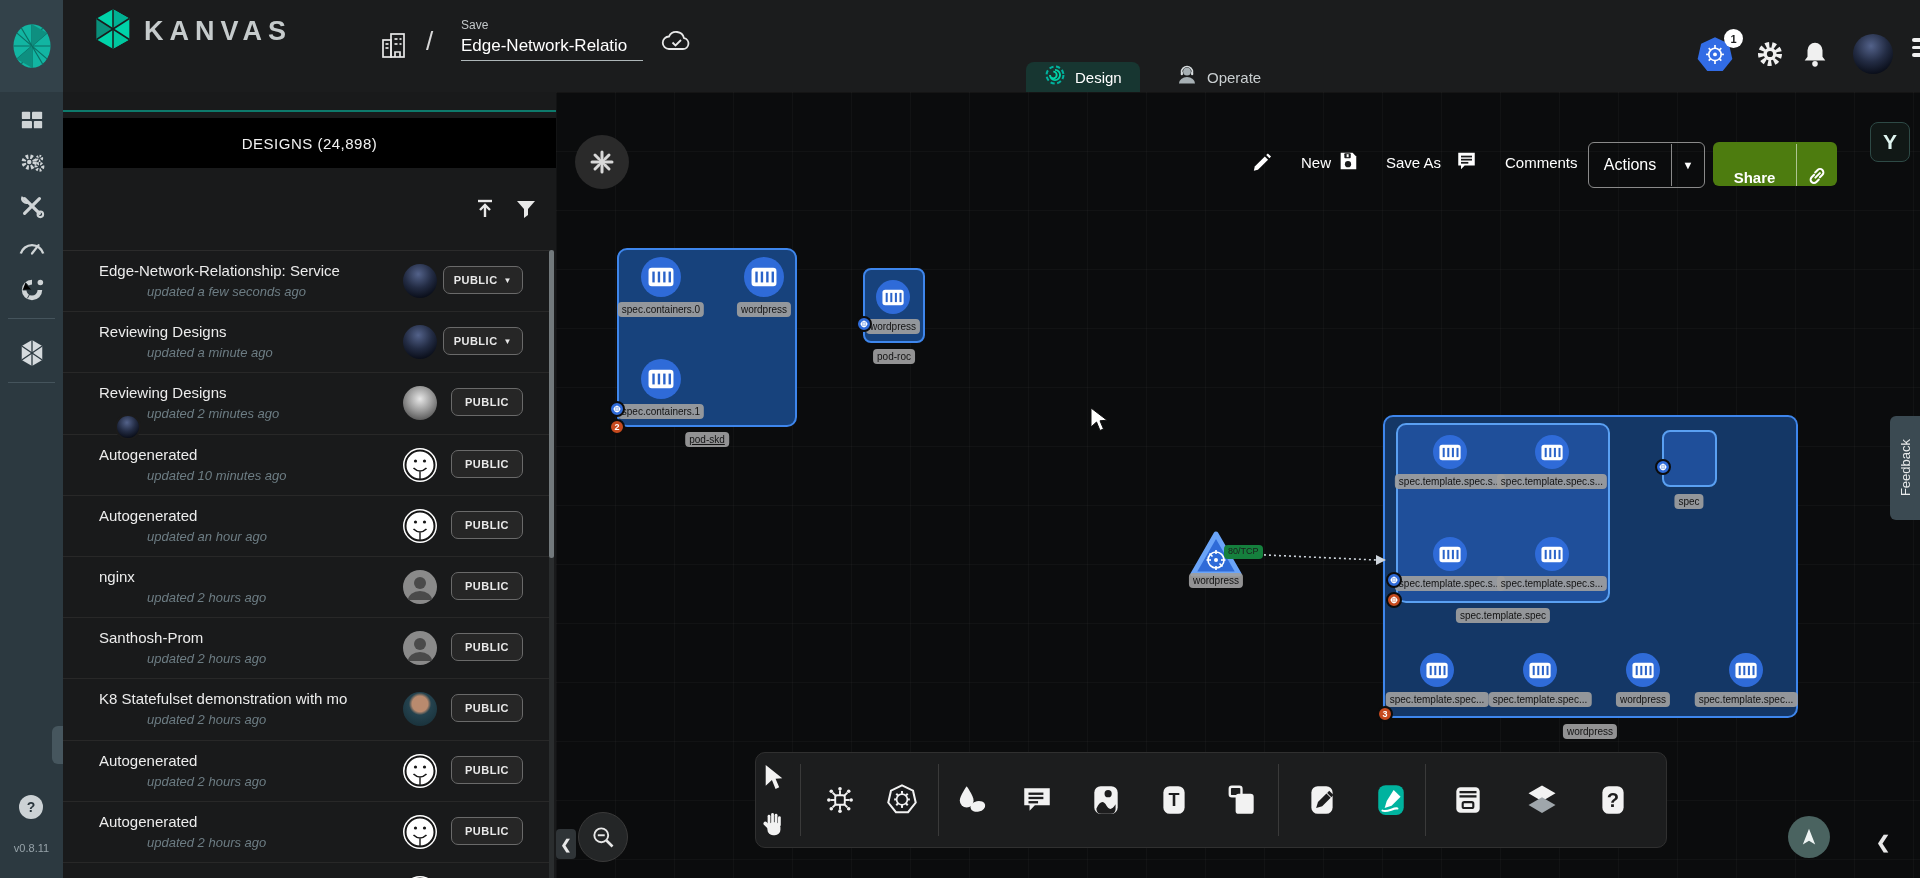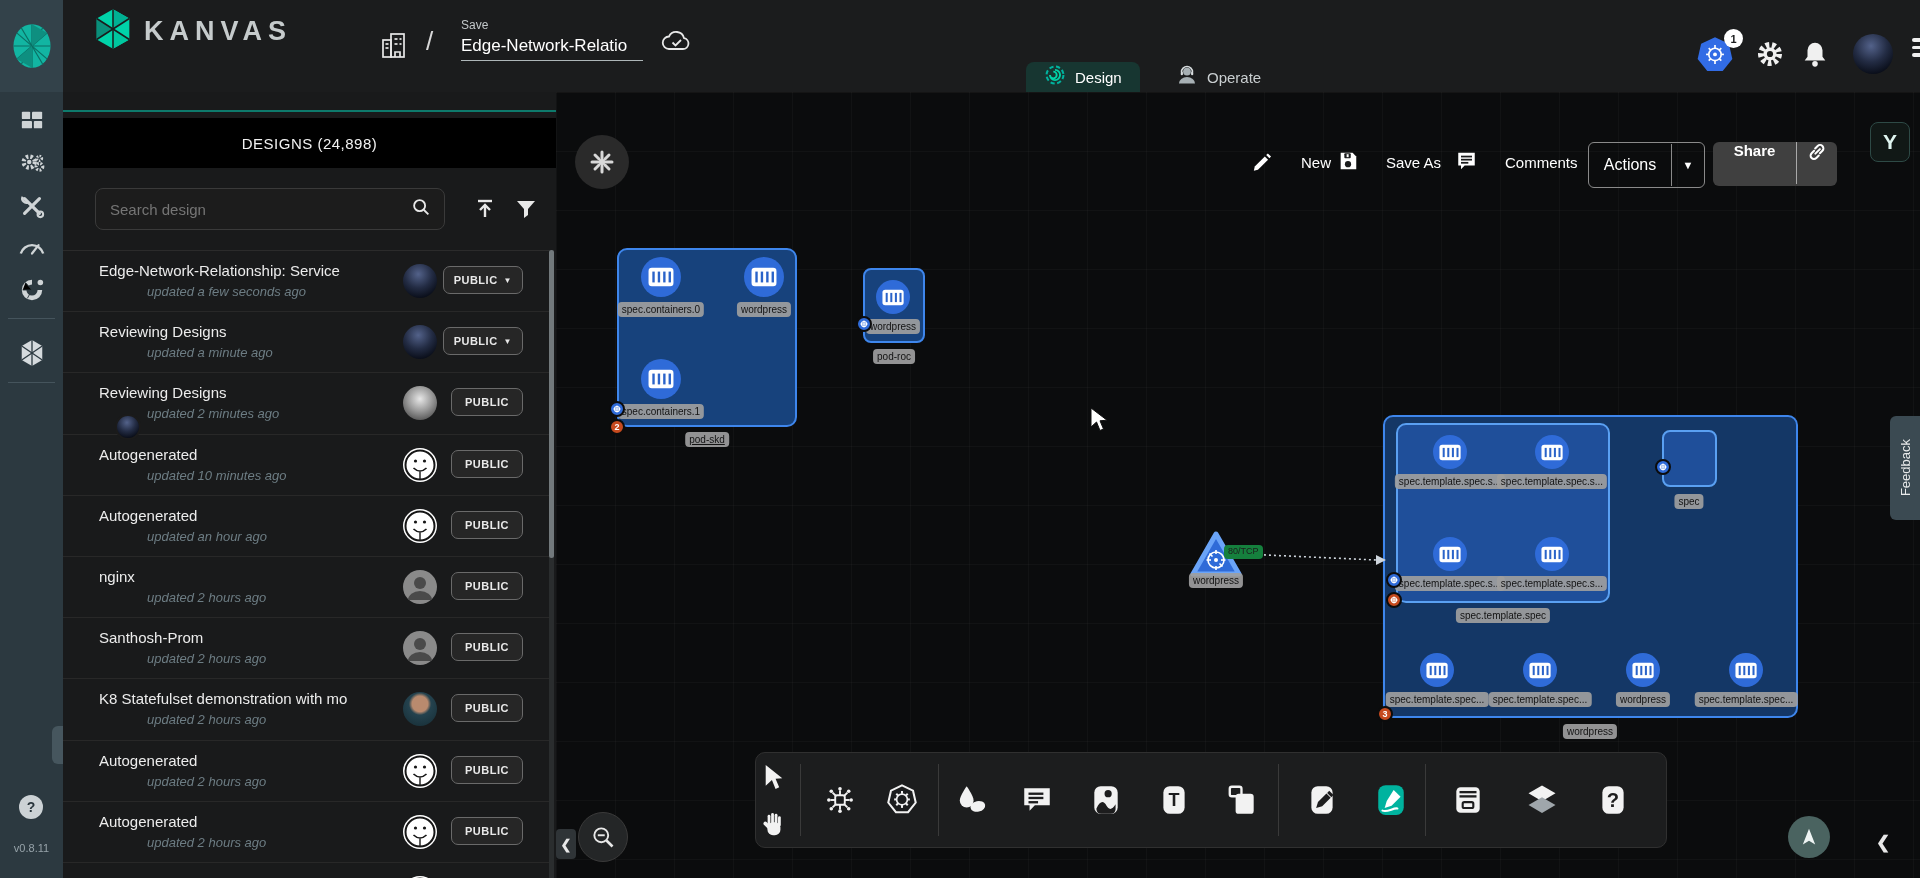--- a/index.html
+++ b/index.html
@@ -56,22 +56,22 @@
   
   .grid{left:556px;top:92px;width:1364px;height:786px;
      background-image:linear-gradient(rgba(255,255,255,.028) 1px,transparent 1px),
                       linear-gradient(90deg,rgba(255,255,255,.028) 1px,transparent 1px);
      background-size:59px 59px;}
   .freeze-btn{left:575px;top:135px;width:54px;height:54px;border-radius:50%;background:#2a2a2a;
       display:flex;align-items:center;justify-content:center;}
   .act{display:flex;align-items:center;gap:27px;color:#fff;font-size:15px;cursor:pointer;}
   .actions-btn{left:1588px;top:142px;width:115px;height:44px;border:1px solid #8a8a8a;border-radius:6px;
       display:flex;align-items:center;color:#fff;font-size:16px;}
-  .share-btn{left:1713px;top:142px;width:124px;height:44px;background:#404040;border-radius:6px;
-      display:flex;align-items:flex-start;color:#fff;font-size:15px;font-weight:bold;}
+  .share-btn{left:1713px;top:142px;width:124px;height:44px;background:#4d7c0f;border-radius:6px;
+      display:flex;align-items:flex-end;color:#fff;font-size:15px;font-weight:bold;}
   
   .cgroup{position:absolute;border-radius:10px;border:2px solid #3E86EC;box-sizing:border-box;}
   .cgroup.pod{background:#17427C;}
   .cgroup.outer{background:#143766;}
   .cgroup.bright{background:#1F4F9A;border-color:#5AA0F2;}
   .knode{position:absolute;border-radius:50%;background:#2F6BD8;display:flex;align-items:center;justify-content:center;}
   .chip{position:absolute;transform:translateX(-50%);background:rgba(158,158,158,.92);color:#131313;
       font-size:10px;padding:2px 4px;border-radius:4px;white-space:nowrap;line-height:1.1;}
   .chip.port{background:#15803d;color:#1d1d1d;font-size:9px;transform:none;z-index:5;}
   .badge{position:absolute;width:16px;height:16px;border-radius:50%;border:2px solid #0c0c0c;box-sizing:border-box;
@@ -273,29 +273,20 @@
       </svg>
   </div>
   <div class="rail-div abs" style="top:382px;"></div>
   <div class="expand-btn abs">›</div>
   <div class="help-btn abs">?</div>
   <div class="version abs">v0.8.11</div>
 
   <div class="panel abs"></div>
   <div class="panel-topline abs"></div>
   <div class="panel-title abs">DESIGNS (24,898)</div>
-  <div class="search-box abs">
-    <input placeholder="Search design" style="">
-    <span>
-      <svg width="22" height="22" viewBox="0 0 24 24" fill="none" stroke="#e8e8e8" stroke-width="2">
-          <circle cx="10.5" cy="10.5" r="6"></circle>
-          <line x1="15" y1="15" x2="20" y2="20"></line>
-        </svg>
-    </span>
-  </div>
   <div class="abs" style="left:473px;top:197px;">
     <svg width="24" height="24" viewBox="0 0 24 24" fill="none" stroke="#e8e8e8" stroke-width="2.4">
         <line x1="5" y1="4" x2="19" y2="4"></line>
         <path d="M12 20 v-11"></path>
         <path d="M7 13 l5-5 5 5"></path>
       </svg>
   </div>
   <div class="abs" style="left:514px;top:197px;">
     <svg width="24" height="24" viewBox="0 0 24 24">
         <path d="M3 4 h18 l-7 8 v6 l-4 3 v-9 z" fill="#e8e8e8"></path>

